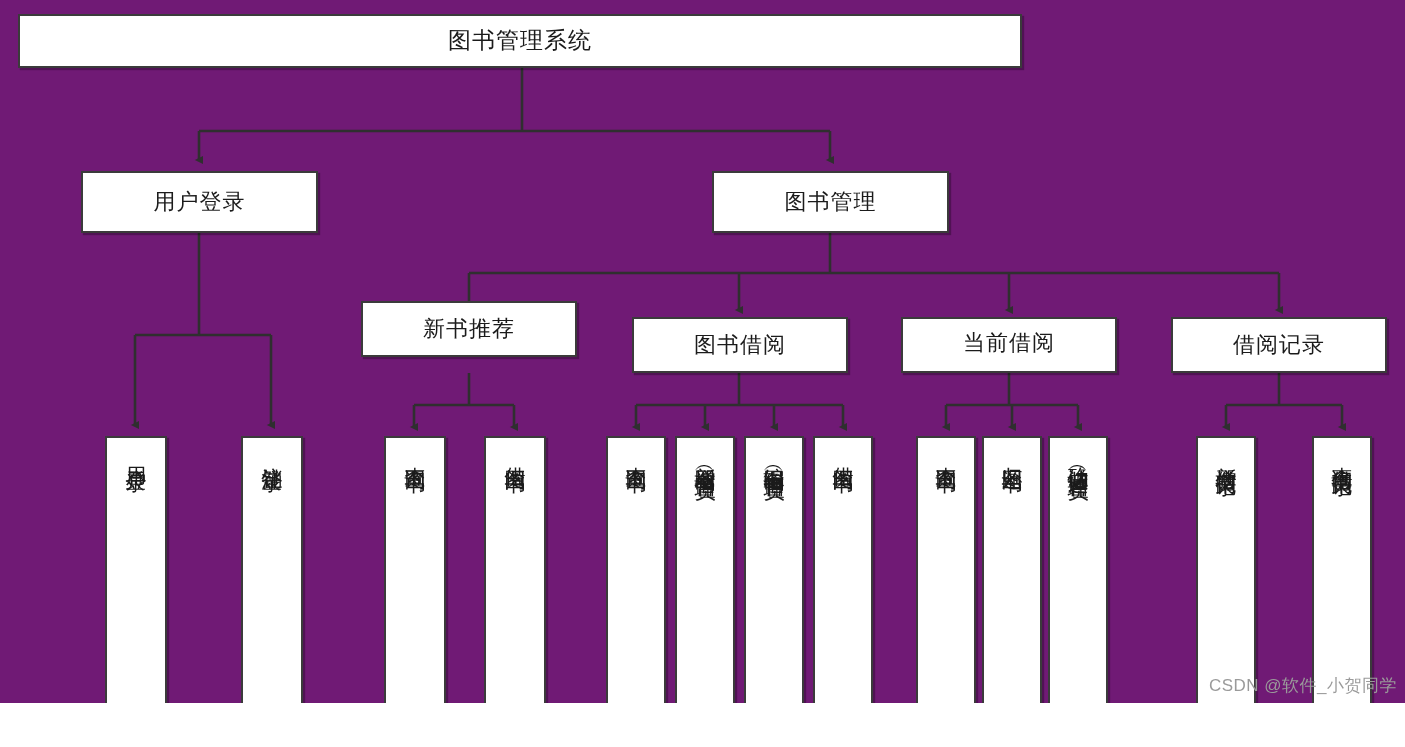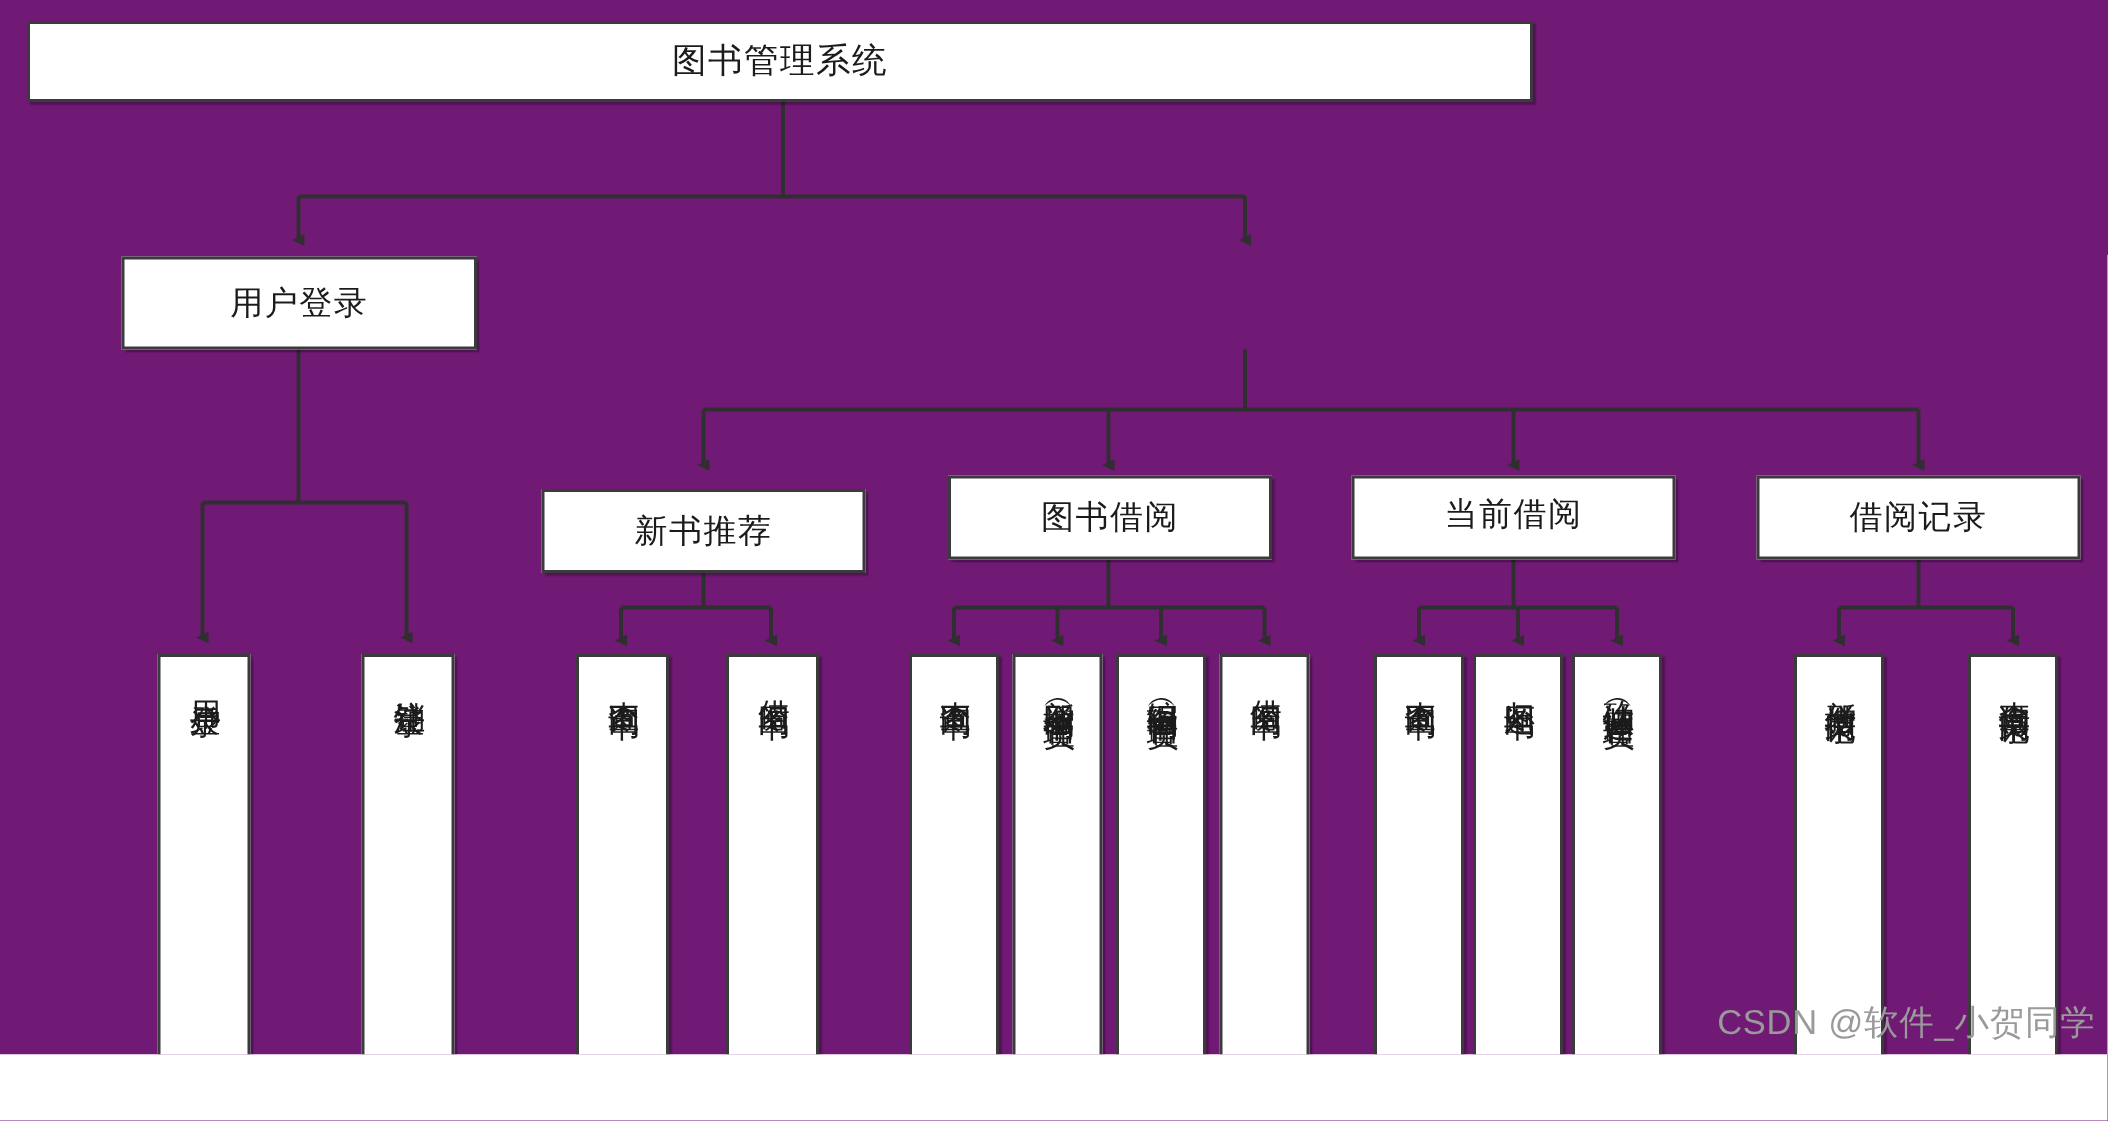--- a/index.html
+++ b/index.html
@@ -57,21 +57,21 @@
     letter-spacing: 2px;
     color: #1b1b1b;
   }
   .node.root {
     font-size: 23px;
   }
   .watermark {
     position: absolute;
     right: 8px;
     bottom: 6px;
-    font-size: 23px;
+    font-size: 17px;
     color: #9a9a9a;
     letter-spacing: 0.5px;
     z-index: 3;
     white-space: nowrap;
   }
 </style>
 </head>
 <body>
 
 <div id="diagram-canvas">
@@ -126,22 +126,25 @@
     </g>
   </svg>
 
   <div class="node horizontal root" style="left:18px; top:14px; width:1004px; height:54px;">
     <span>图书管理系统</span>
   </div>
 
   <div class="node horizontal" style="left:81px; top:171px; width:237px; height:62px;">
     <span>用户登录</span>
   </div>
-
-  <div class="node horizontal" style="left:361px; top:326px; width:216px; height:56px;">
+  <div class="node horizontal" style="left:712px; top:171px; width:237px; height:62px;">
+    <span>图书管理</span>
+  </div>
+
+  <div class="node horizontal" style="left:361px; top:301px; width:216px; height:56px;">
     <span>新书推荐</span>
   </div>
   <div class="node horizontal" style="left:632px; top:317px; width:216px; height:56px;text-align:center;">
     <span>图书借阅</span>
   </div>
   <div class="node horizontal" style="left:901px; top:317px; width:216px; height:56px;font-family:Liberation Mono, monospace;">
     <span>当前借阅</span>
   </div>
   <div class="node horizontal" style="left:1171px; top:317px; width:216px; height:56px;">
     <span>借阅记录</span>

